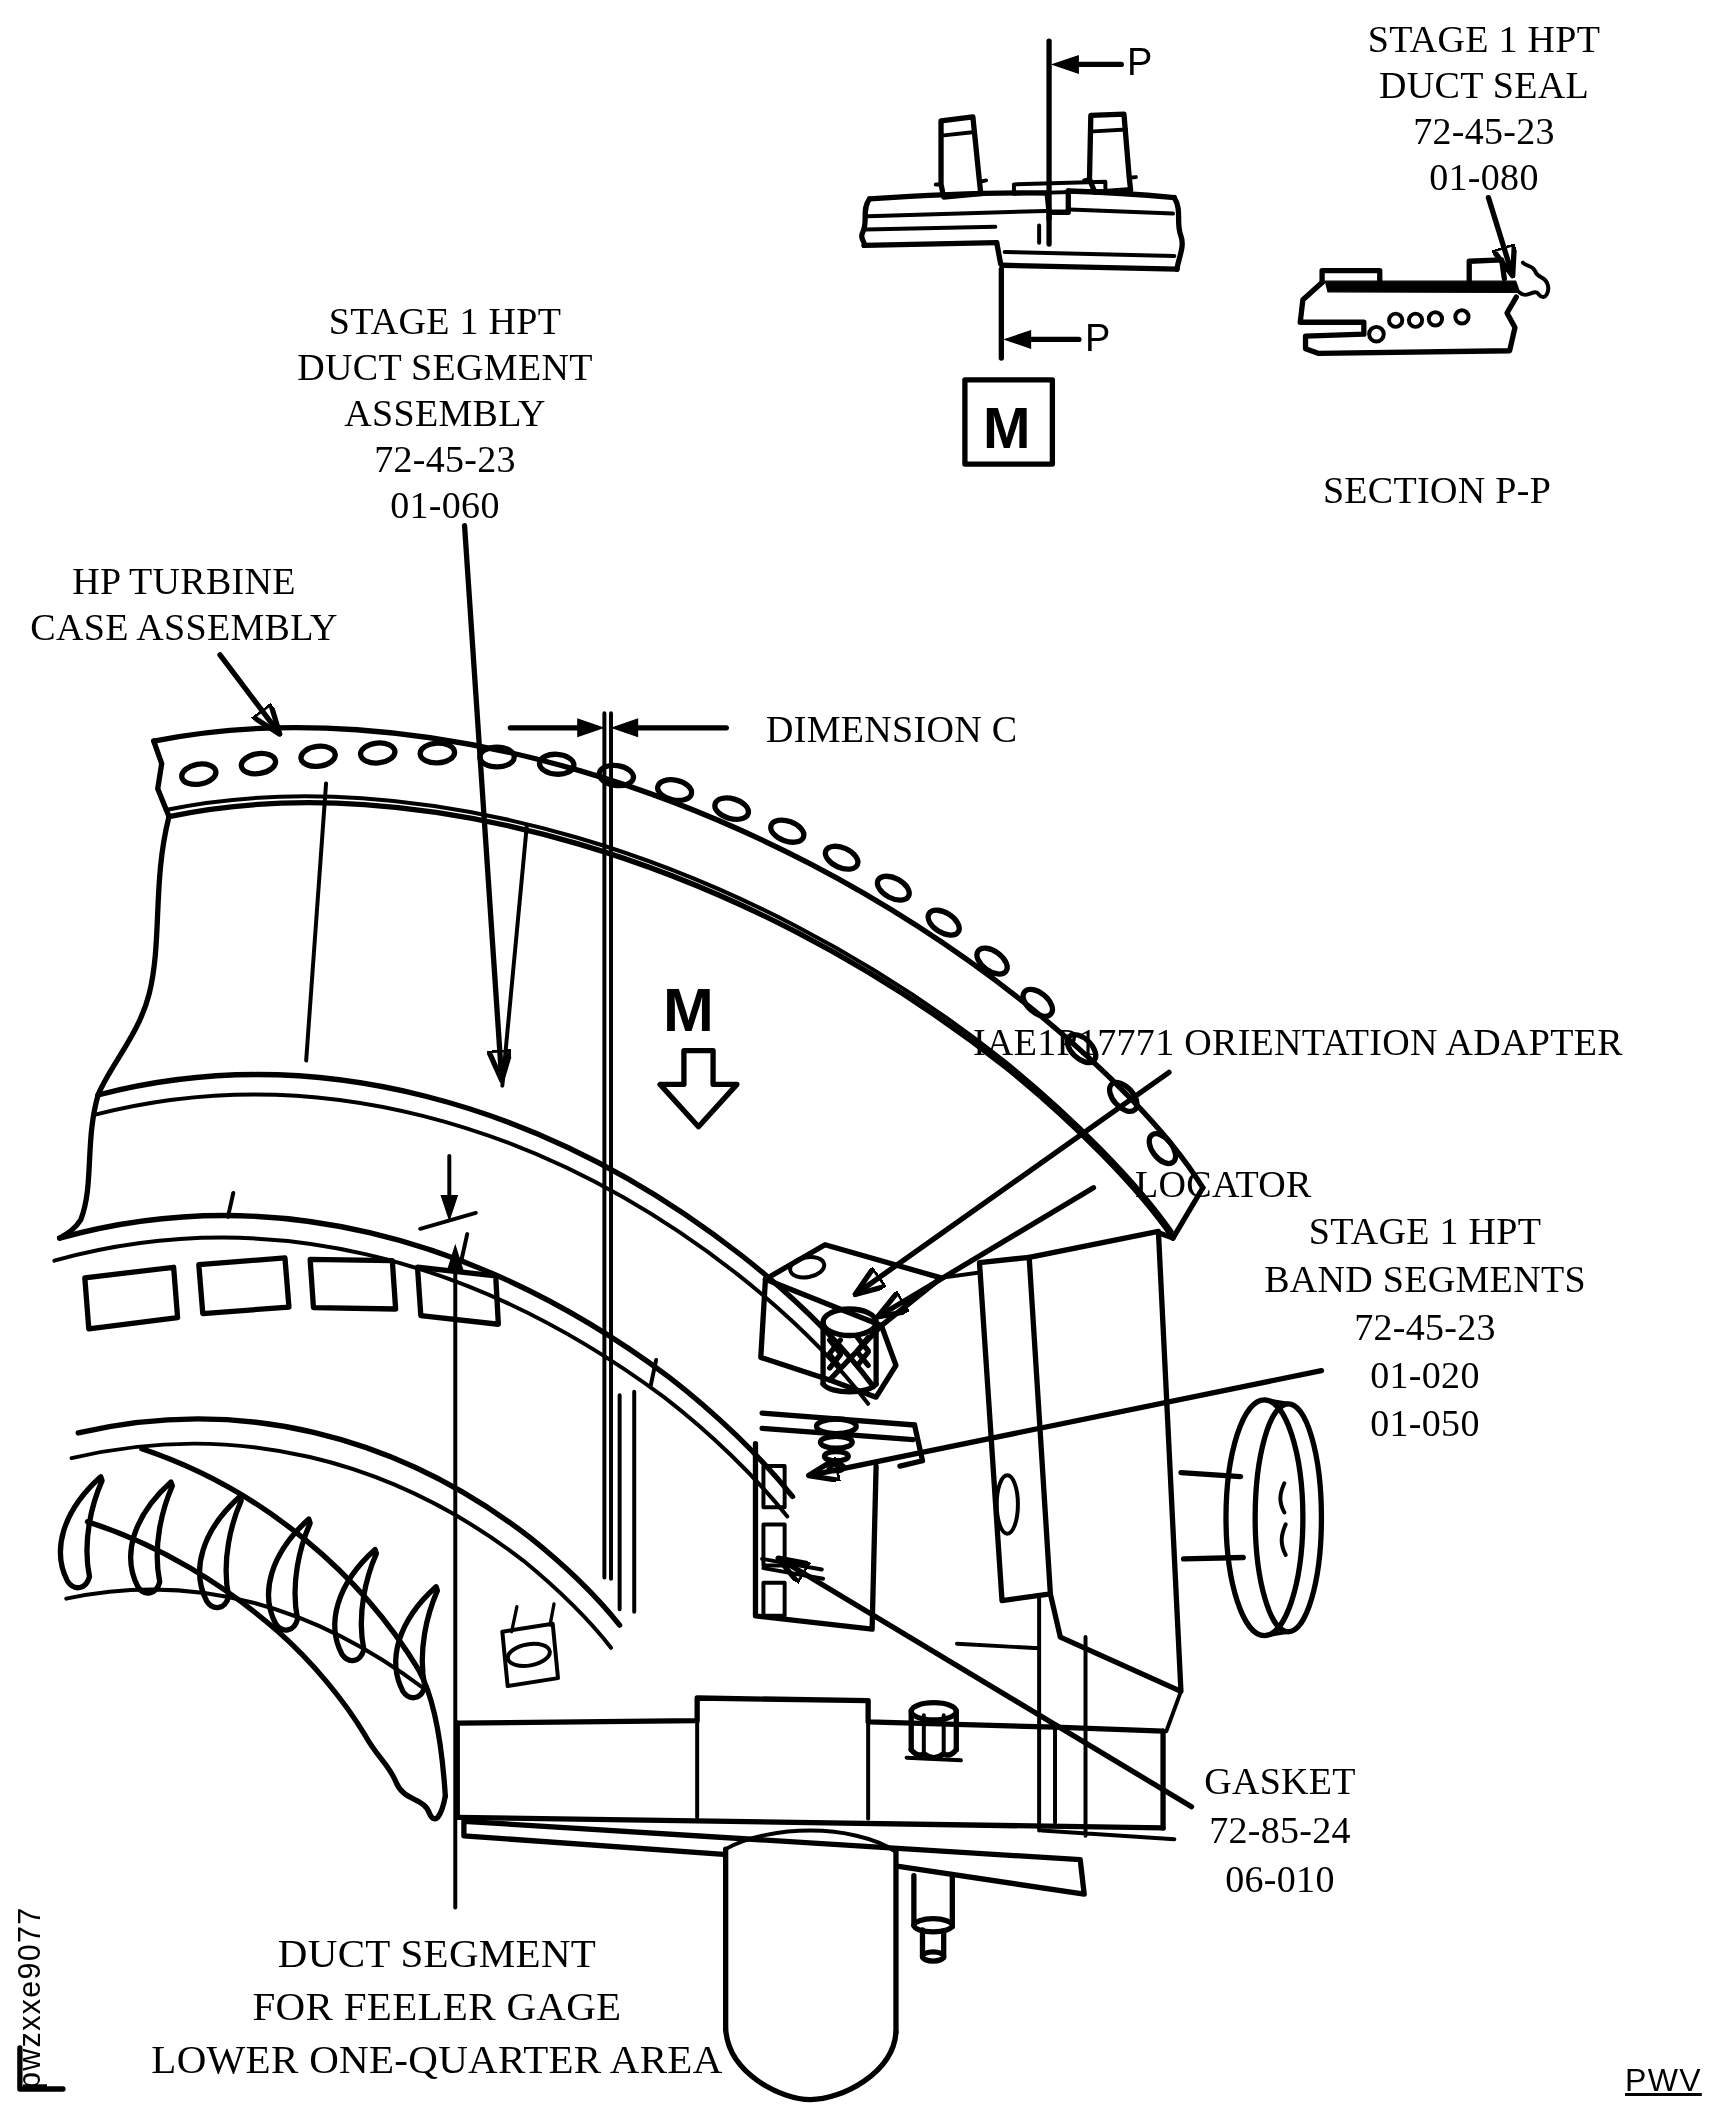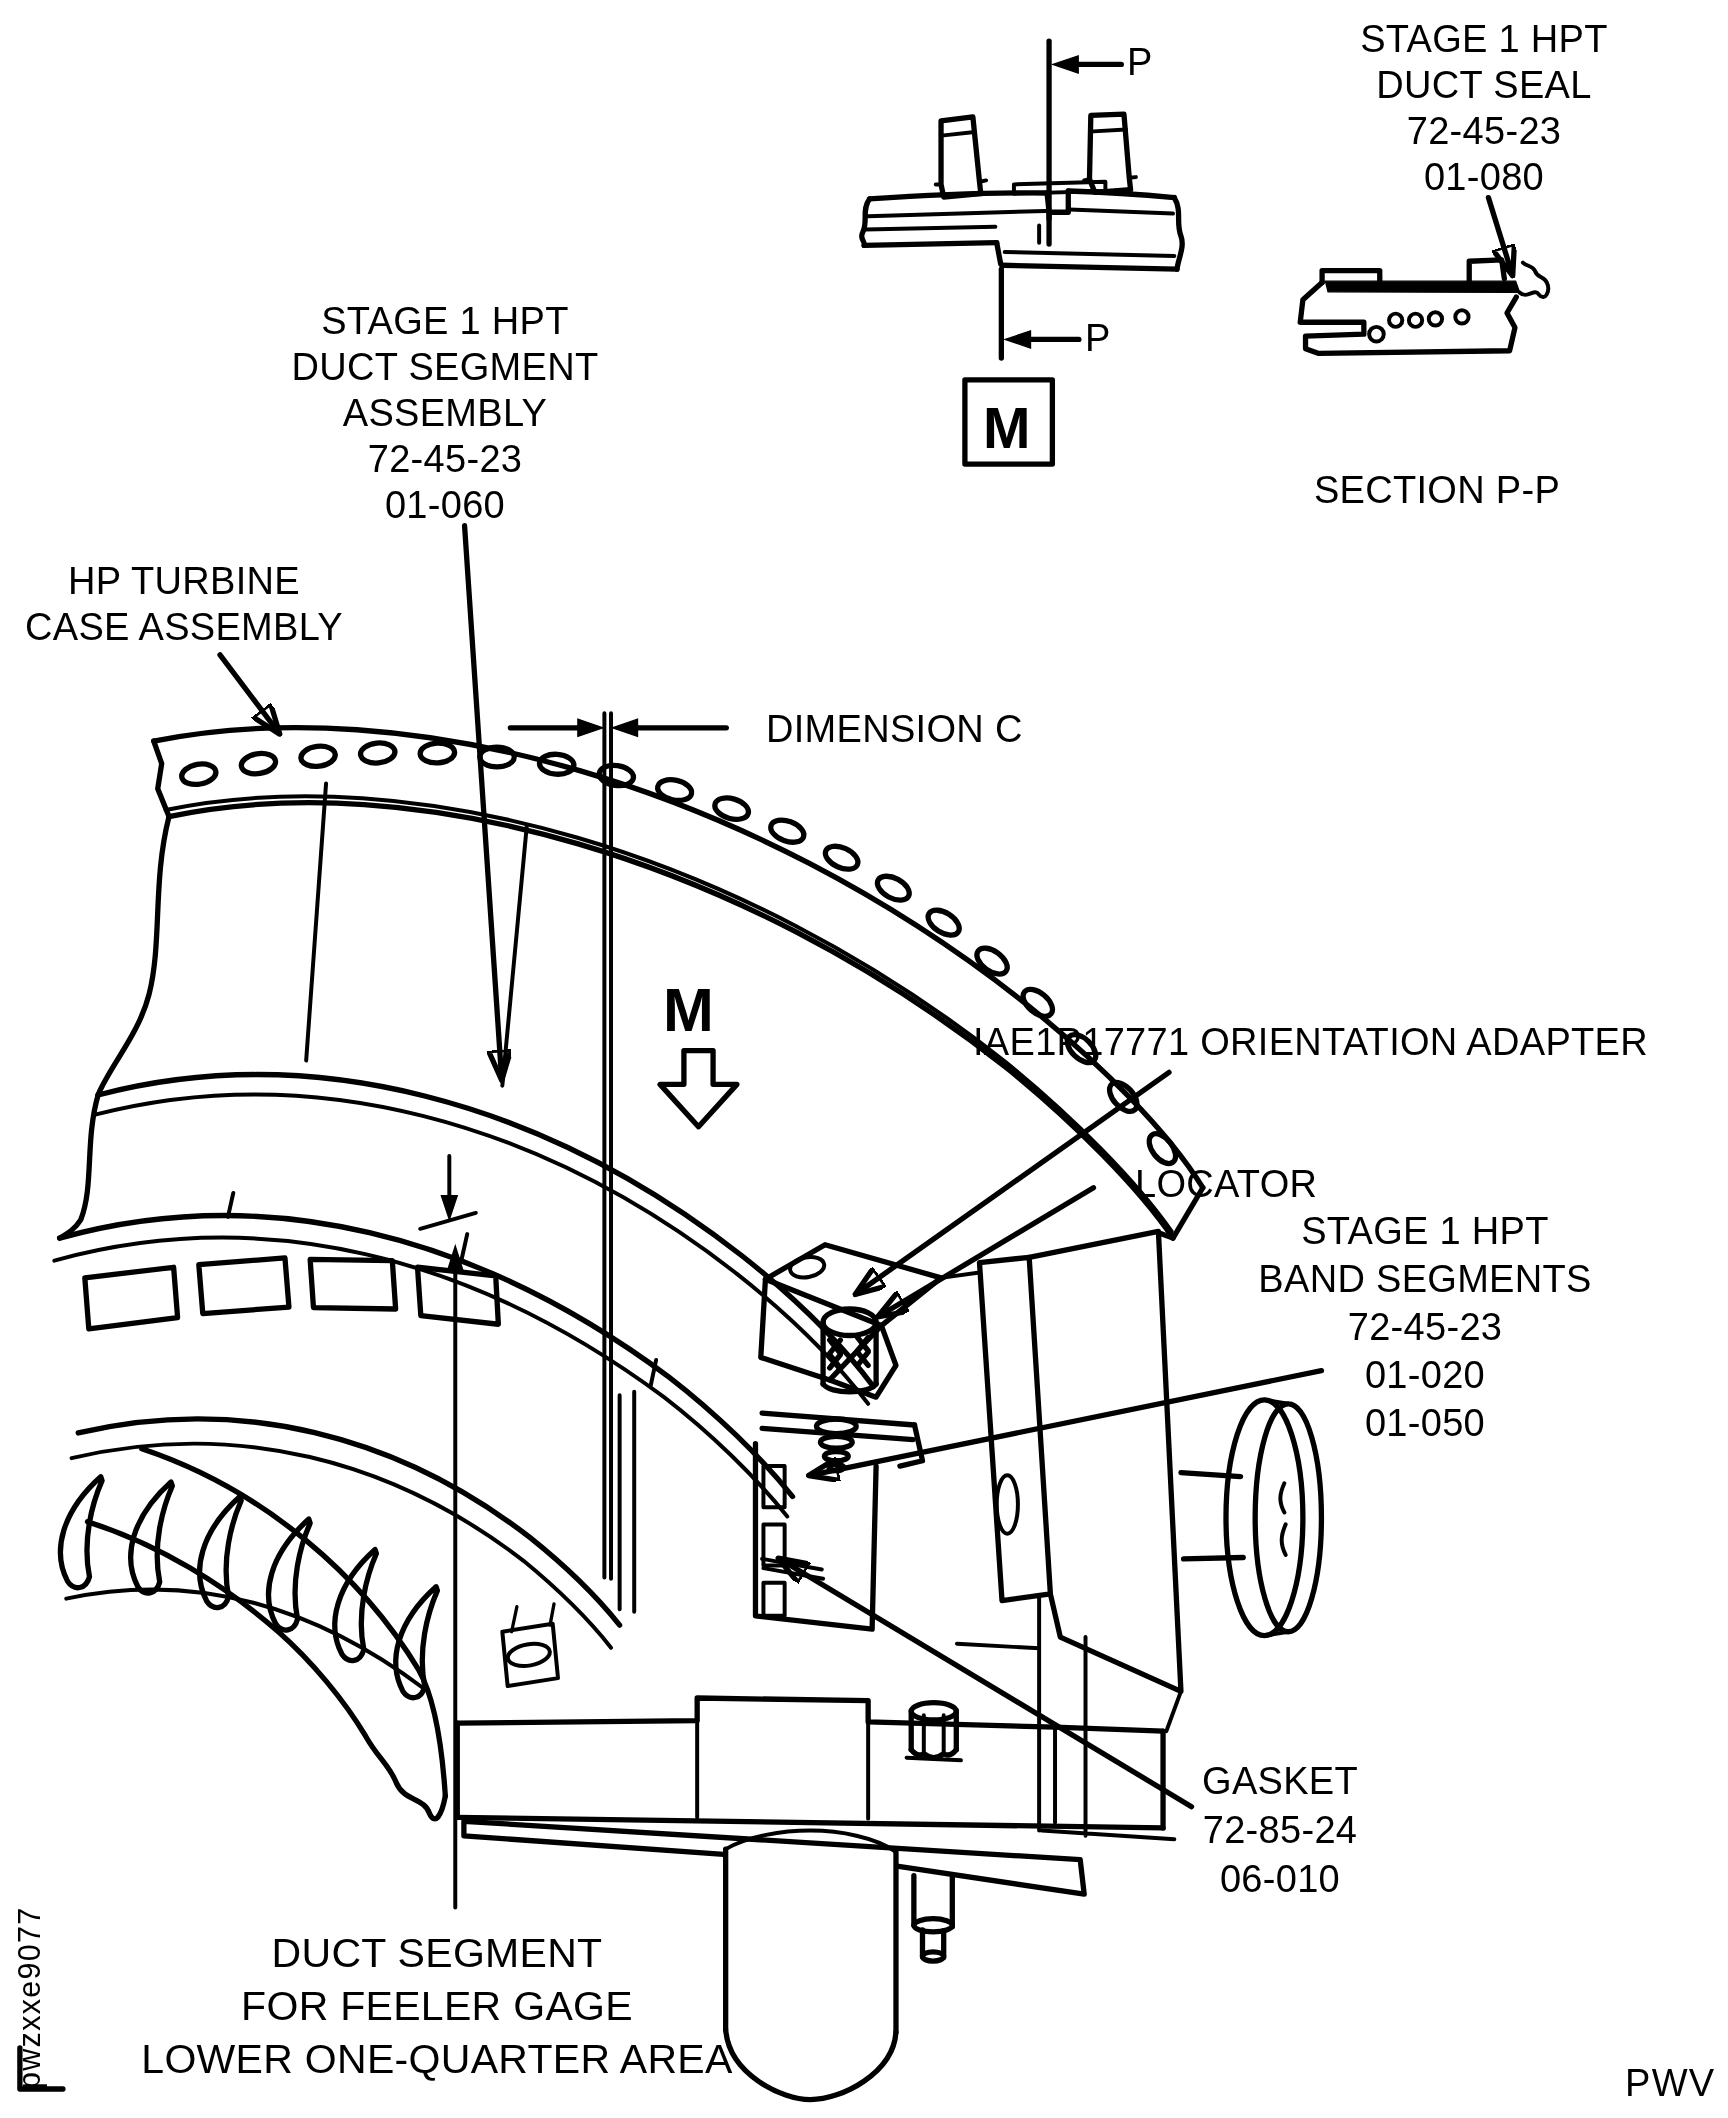--- a/index.html
+++ b/index.html
@@ -5,29 +5,29 @@
   html,body{margin:0;padding:0;background:#ffffff;}
   .canvas{position:relative;width:1729px;height:2119px;background:#ffffff;overflow:hidden;
           font-family:"Liberation Sans", sans-serif;color:#000;}
   svg{position:absolute;left:0;top:0;}
   .art path,.art line,.art polyline,.art ellipse,.art circle,.art rect{
       stroke:#000;fill:none;stroke-width:8;stroke-linecap:round;stroke-linejoin:round;}
   .art .thin{stroke-width:6;}
   .art .hair{stroke-width:5;}
   .art .fillblk{fill:#000;stroke:#000;stroke-width:2;}
   .art .whitefill{fill:#fff;}
-  .lbl{position:absolute;font-size:38px;line-height:46px;letter-spacing:0.3px;white-space:nowrap;}
+  .lbl{position:absolute;font-size:38px;line-height:46px;letter-spacing:0.3px;white-space:nowrap;font-family:Liberation Serif, serif;}
   .ctr{transform:translateX(-50%);text-align:center;}
   .big{font-size:41px;line-height:53px;}
   .viewletter{position:absolute;font-weight:bold;font-size:61px;}
   .boxletter{position:absolute;font-weight:bold;font-size:57px;}
   .pletter{position:absolute;font-size:38px;}
   .platecode{position:absolute;left:12px;top:1890px;height:199px;font-size:30.5px;
              writing-mode:vertical-rl;transform:rotate(180deg);letter-spacing:1.3px;}
-  .pwv{position:absolute;font-size:38px;letter-spacing:1.3px;}
+  .pwv{position:absolute;font-size:32px;letter-spacing:1.3px;text-decoration:underline;}
 </style>
 </head>
 <body>
 
 <div class="canvas">
 
 <svg class="art" width="1729" height="2119" viewBox="0 0 2609 3197">
   <defs>
     <marker id="ah" markerUnits="userSpaceOnUse" markerWidth="50" markerHeight="36" refX="44" refY="17" orient="auto">
       <path d="M0,0 L46,17 L0,34 Z" fill="#000" stroke="none"></path>

